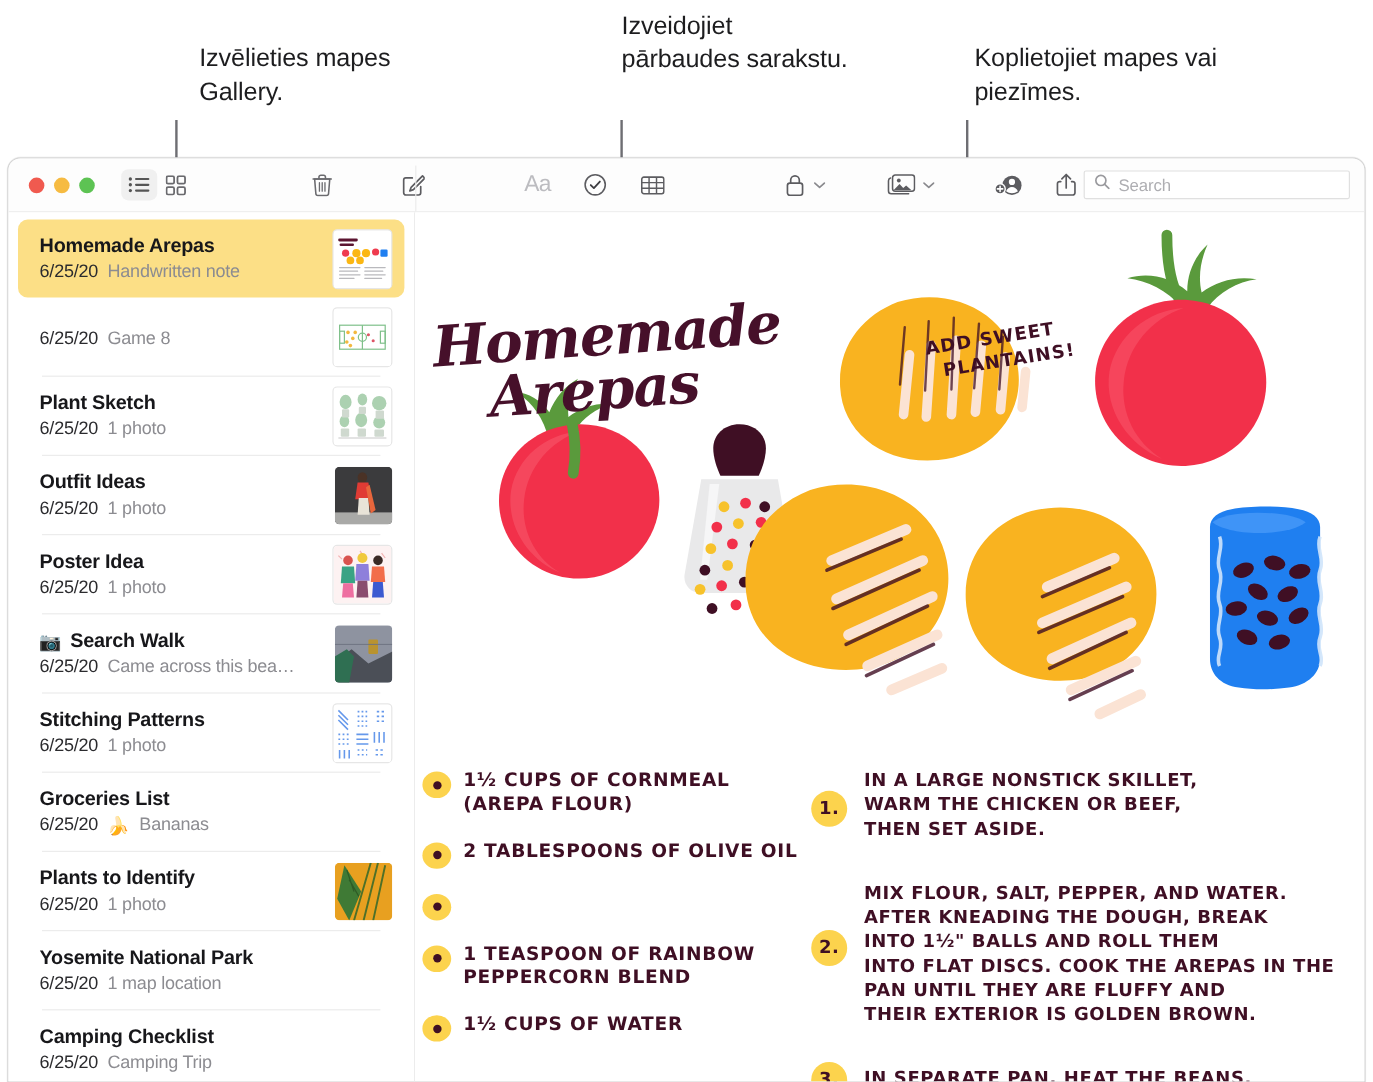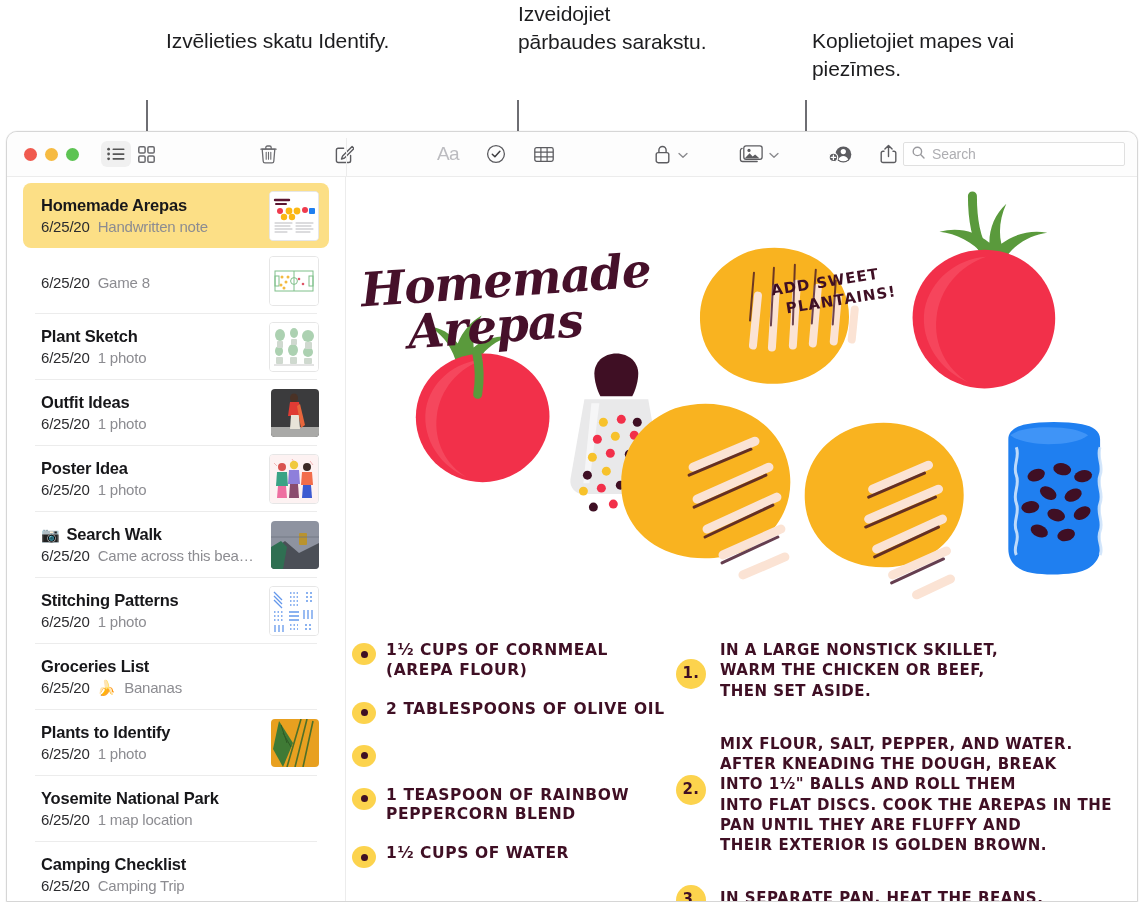--- a/index.html
+++ b/index.html
@@ -5,21 +5,21 @@
   html,body{margin:0;padding:0;}
   body{
     width:1144px;height:902px;
     background:#ffffff;
     font-family:"Liberation Sans", sans-serif;
     overflow:hidden;
     position:relative;
   }
 
   
-  .callout{position:absolute;font-size:21px;line-height:1.32;color:#1d1d1f;font-weight:400;letter-spacing:-0.1px;}
+  .callout{position:absolute;font-size:21px;line-height:1.32;color:#1d1d1f;font-weight:400;letter-spacing:-0.1px;margin-top:8px;}
   #callout-gallery{left:166px;top:27px;width:230px;}
   #callout-checklist{left:518px;top:0px;width:190px;}
   #callout-share{left:812px;top:27px;width:260px;}
   .leader{position:absolute;width:2px;background:#6e6e73;}
   #leader-gallery{left:146px;top:100px;height:40px;}
   #leader-checklist{left:517px;top:100px;height:40px;}
   #leader-share{left:805px;top:100px;height:40px;}
 
   
   #window{
@@ -64,21 +64,21 @@
 
   
   #content{display:flex;height:727px;}
   #sidebar{width:339px;border-right:1px solid #ececec;box-sizing:border-box;position:relative;background:#fff;
            padding:0 0 0 0;overflow:hidden;}
   #notepane{flex:1;background:#fff;position:relative;overflow:hidden;}
 
   
   .note-row{
     position:relative;height:65px;display:flex;align-items:center;
-    margin:0 16px;padding:0 10px 0 18px;box-sizing:border-box;border-radius:8px;
+    margin:0 8px;padding:0 10px 0 18px;box-sizing:border-box;border-radius:8px;
   }
   .note-row.selected{background:#fcdf86;}
   .note-sep{height:1px;background:#ececec;margin:0 28px;}
   .note-text{flex:1;min-width:0;}
   .note-title{font-size:16.5px;font-weight:bold;color:#17171a;letter-spacing:-0.2px;white-space:nowrap;overflow:hidden;display:flex;align-items:center;gap:7px;}
   .note-meta{font-size:15px;color:#8c8c91;margin-top:3px;white-space:nowrap;overflow:hidden;letter-spacing:-0.2px;display:flex;align-items:center;gap:8px;}
   .note-date{color:#2b2b2e;}
   .note-emoji{font-size:15px;}
   .thumb{width:48px;height:48px;border-radius:4px;flex:none;margin-left:8px;overflow:hidden;background:#fff;border:1px solid #e6e6e6;position:relative;}
   .thumb.noborder{border:none;}
@@ -122,21 +122,21 @@
   .step.s1 .num{margin-top:22px;}
   .step.s2 .num{margin-top:44px;}
   .step.s3 .num{margin-top:0px;}
 
   
   #illo{position:absolute;left:0;top:0;width:100%;height:100%;pointer-events:none;}
 </style>
 </head>
 <body>
 
-<div class="callout" id="callout-gallery">Izvēlieties skatu Identify.</div>
+<div class="callout" id="callout-gallery">Izvēlieties mapes Gallery.</div>
 <div class="leader" id="leader-gallery"></div>
 
 <div class="callout" id="callout-checklist">Izveidojiet pārbaudes sarakstu.</div>
 <div class="leader" id="leader-checklist"></div>
 
 <div class="callout" id="callout-share">Koplietojiet mapes vai piezīmes.</div>
 <div class="leader" id="leader-share"></div>
 
 <div id="window">
 

